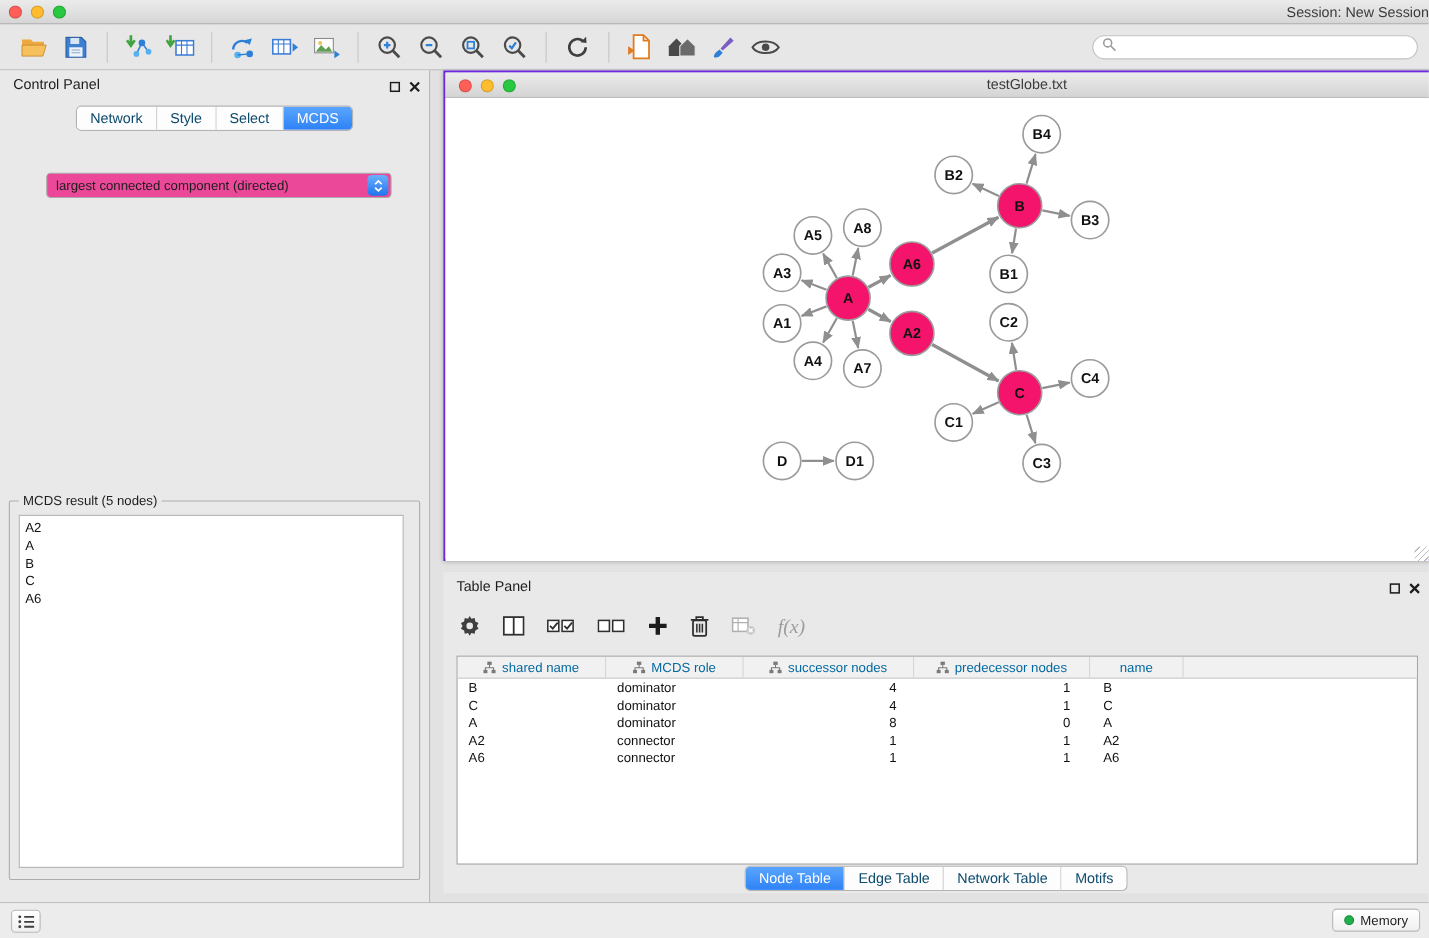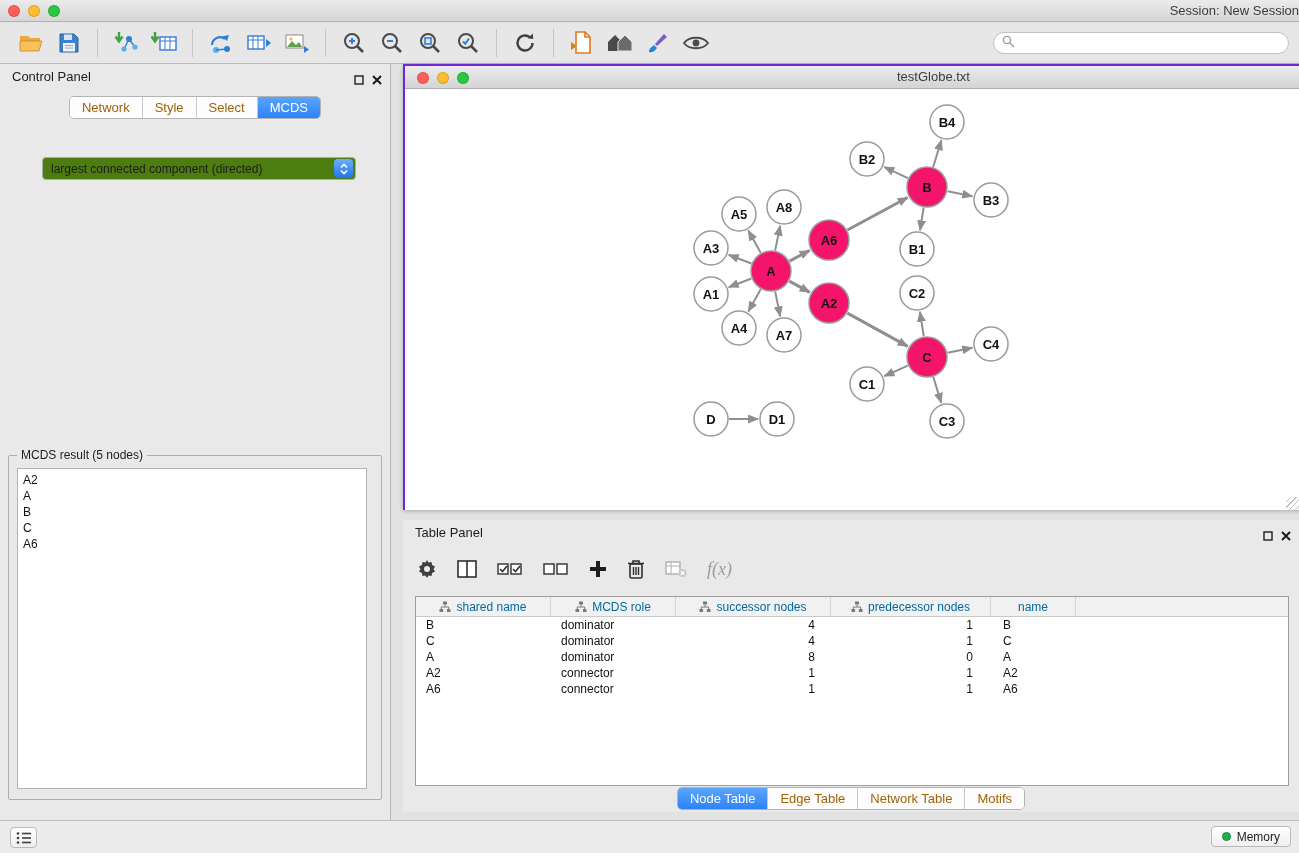--- a/index.html
+++ b/index.html
@@ -24,29 +24,29 @@
     border:1px solid #c2c2c2; border-radius:12px; display:flex; align-items:center; padding:0 8px; gap:5px; }
   .search-wrap input { border:none; outline:none; flex:1; font-size:12px; font-family:"Liberation Sans",sans-serif; background:transparent; }
 
   
   .panel-header { position:relative; height:26px; }
   .panel-header .ph-title { position:absolute; left:12px; top:0; line-height:26px; font-size:13px; color:#1d1d1d; }
   .ph-icons { position:absolute; right:8px; top:7px; display:flex; gap:8px; align-items:center; }
 
   
   .seg { display:inline-flex; border:1px solid #b3b3b3; border-radius:5px; overflow:hidden; background:#fff; }
-  .seg .tab { padding:3px 12px; font-size:13px; border-right:1px solid #c9c9c9; color:#a16207; background:#fdfdfd; white-space:nowrap; }
+  .seg .tab { padding:3px 12px; font-size:13px; border-right:1px solid #c9c9c9; color:#0c4a6e; background:#fdfdfd; white-space:nowrap; }
   .seg .tab:last-child { border-right:none; }
   .seg .tab.active { background:linear-gradient(#5aa5fc,#2e82f7); color:#fff; }
 
   
   .control-panel { position:absolute; left:0; top:64px; width:391px; height:756px; background:#e9e9e9; border-right:1px solid #b7b7b7; }
   .cp-tabs { position:absolute; top:32px; left:0; width:100%; text-align:center; }
   .cp-opt-label { position:absolute; top:71px; width:100%; text-align:center; font-size:13px; }
-  .cp-dropdown { position:absolute; top:93px; left:42px; width:314px; height:23px; background:#4d7c0f;
+  .cp-dropdown { position:absolute; top:93px; left:42px; width:314px; height:23px; background:#ec4899;
     border:1px solid #ababab; border-radius:4px; display:flex; align-items:center; }
   .cp-dropdown .dd-text { flex:1; font-size:12px; padding-left:8px; white-space:nowrap; overflow:hidden; }
   .dd-stepper { width:19px; height:19px; margin-right:2px; border-radius:4px;
     background:linear-gradient(#6cb0fd,#2174ee); display:flex; align-items:center; justify-content:center; }
   .cp-buttons { position:absolute; top:127px; left:0; width:100%; display:flex; justify-content:center; gap:14px; }
   .btn { height:21px; padding:0 14px; background:linear-gradient(#ffffff,#f2f2f2); border:1px solid #b5b5b5;
     border-radius:4px; font-size:12px; font-family:"Liberation Sans",sans-serif; color:#1d1d1d; line-height:19px; }
   .groupbox { position:absolute; left:8px; right:8px; top:391px; bottom:20px; border:1px solid #adadad; border-radius:2px; }
   .groupbox .legend { position:absolute; top:-8px; left:8px; background:#e9e9e9; padding:0 4px; font-size:12px; }
   .mcds-list { position:absolute; left:8px; right:14px; top:12px; bottom:10px; background:#fff; border:1px solid #b2b2b2; overflow:auto; padding:3px 0; }

